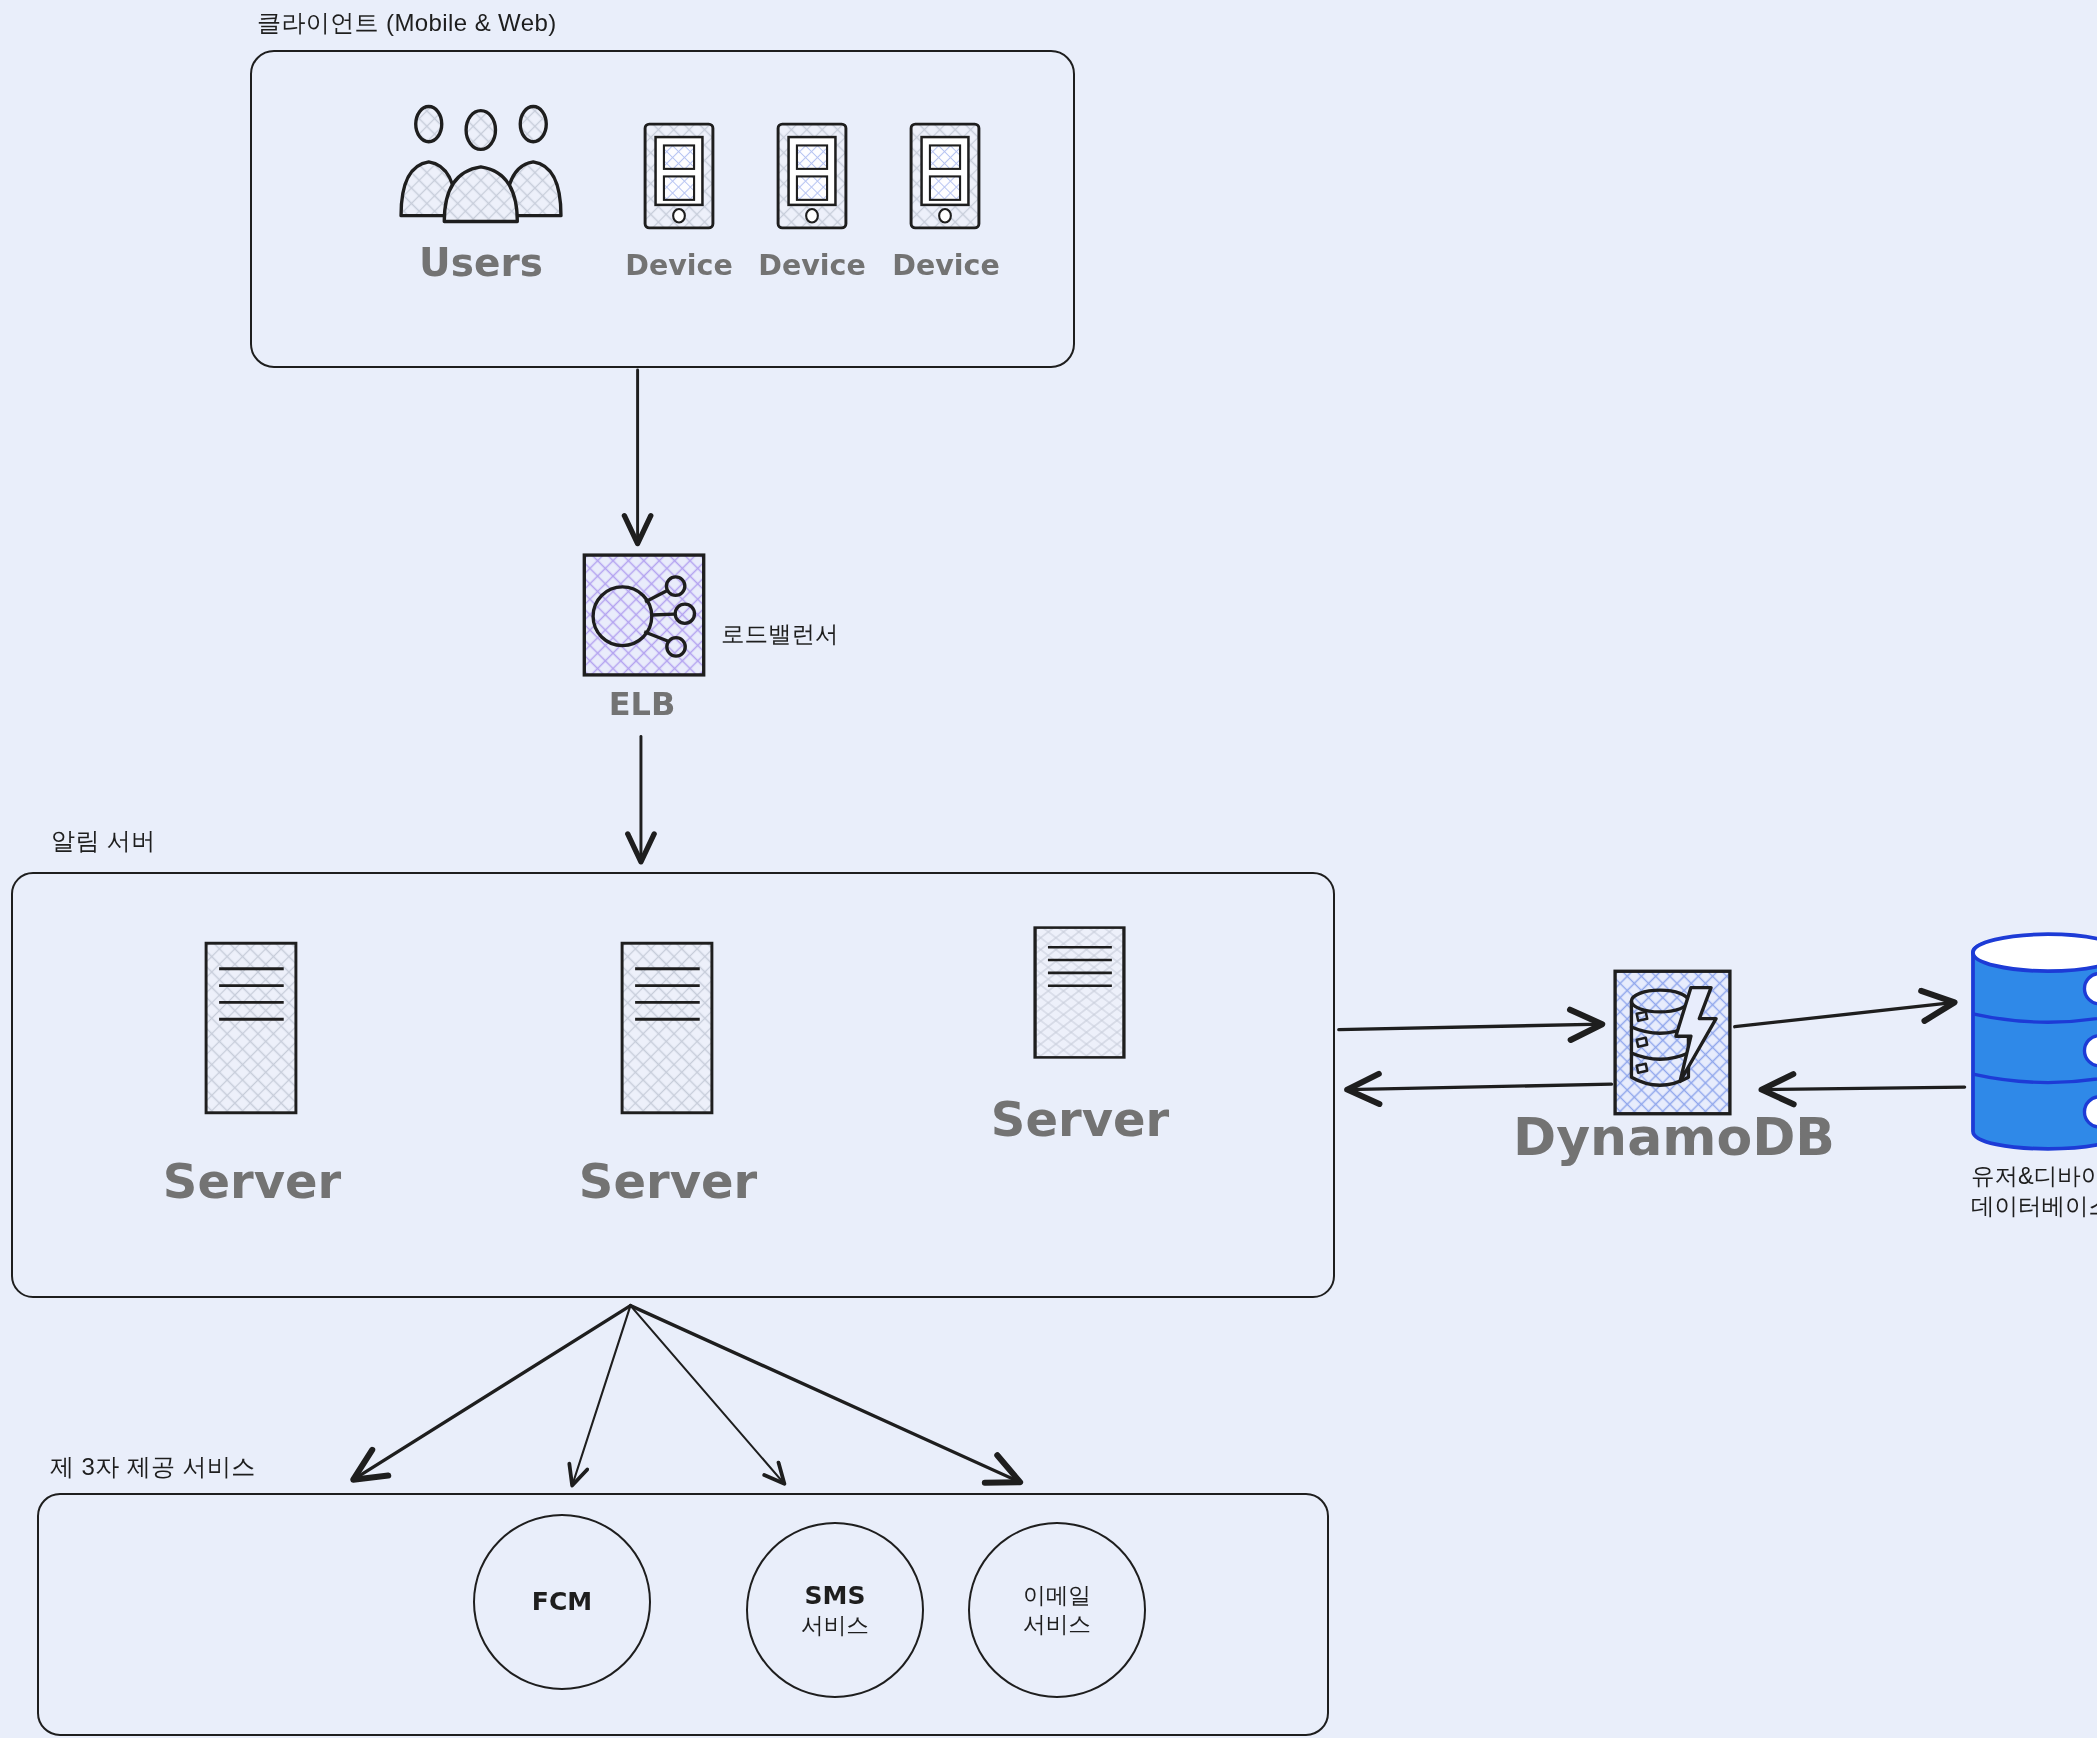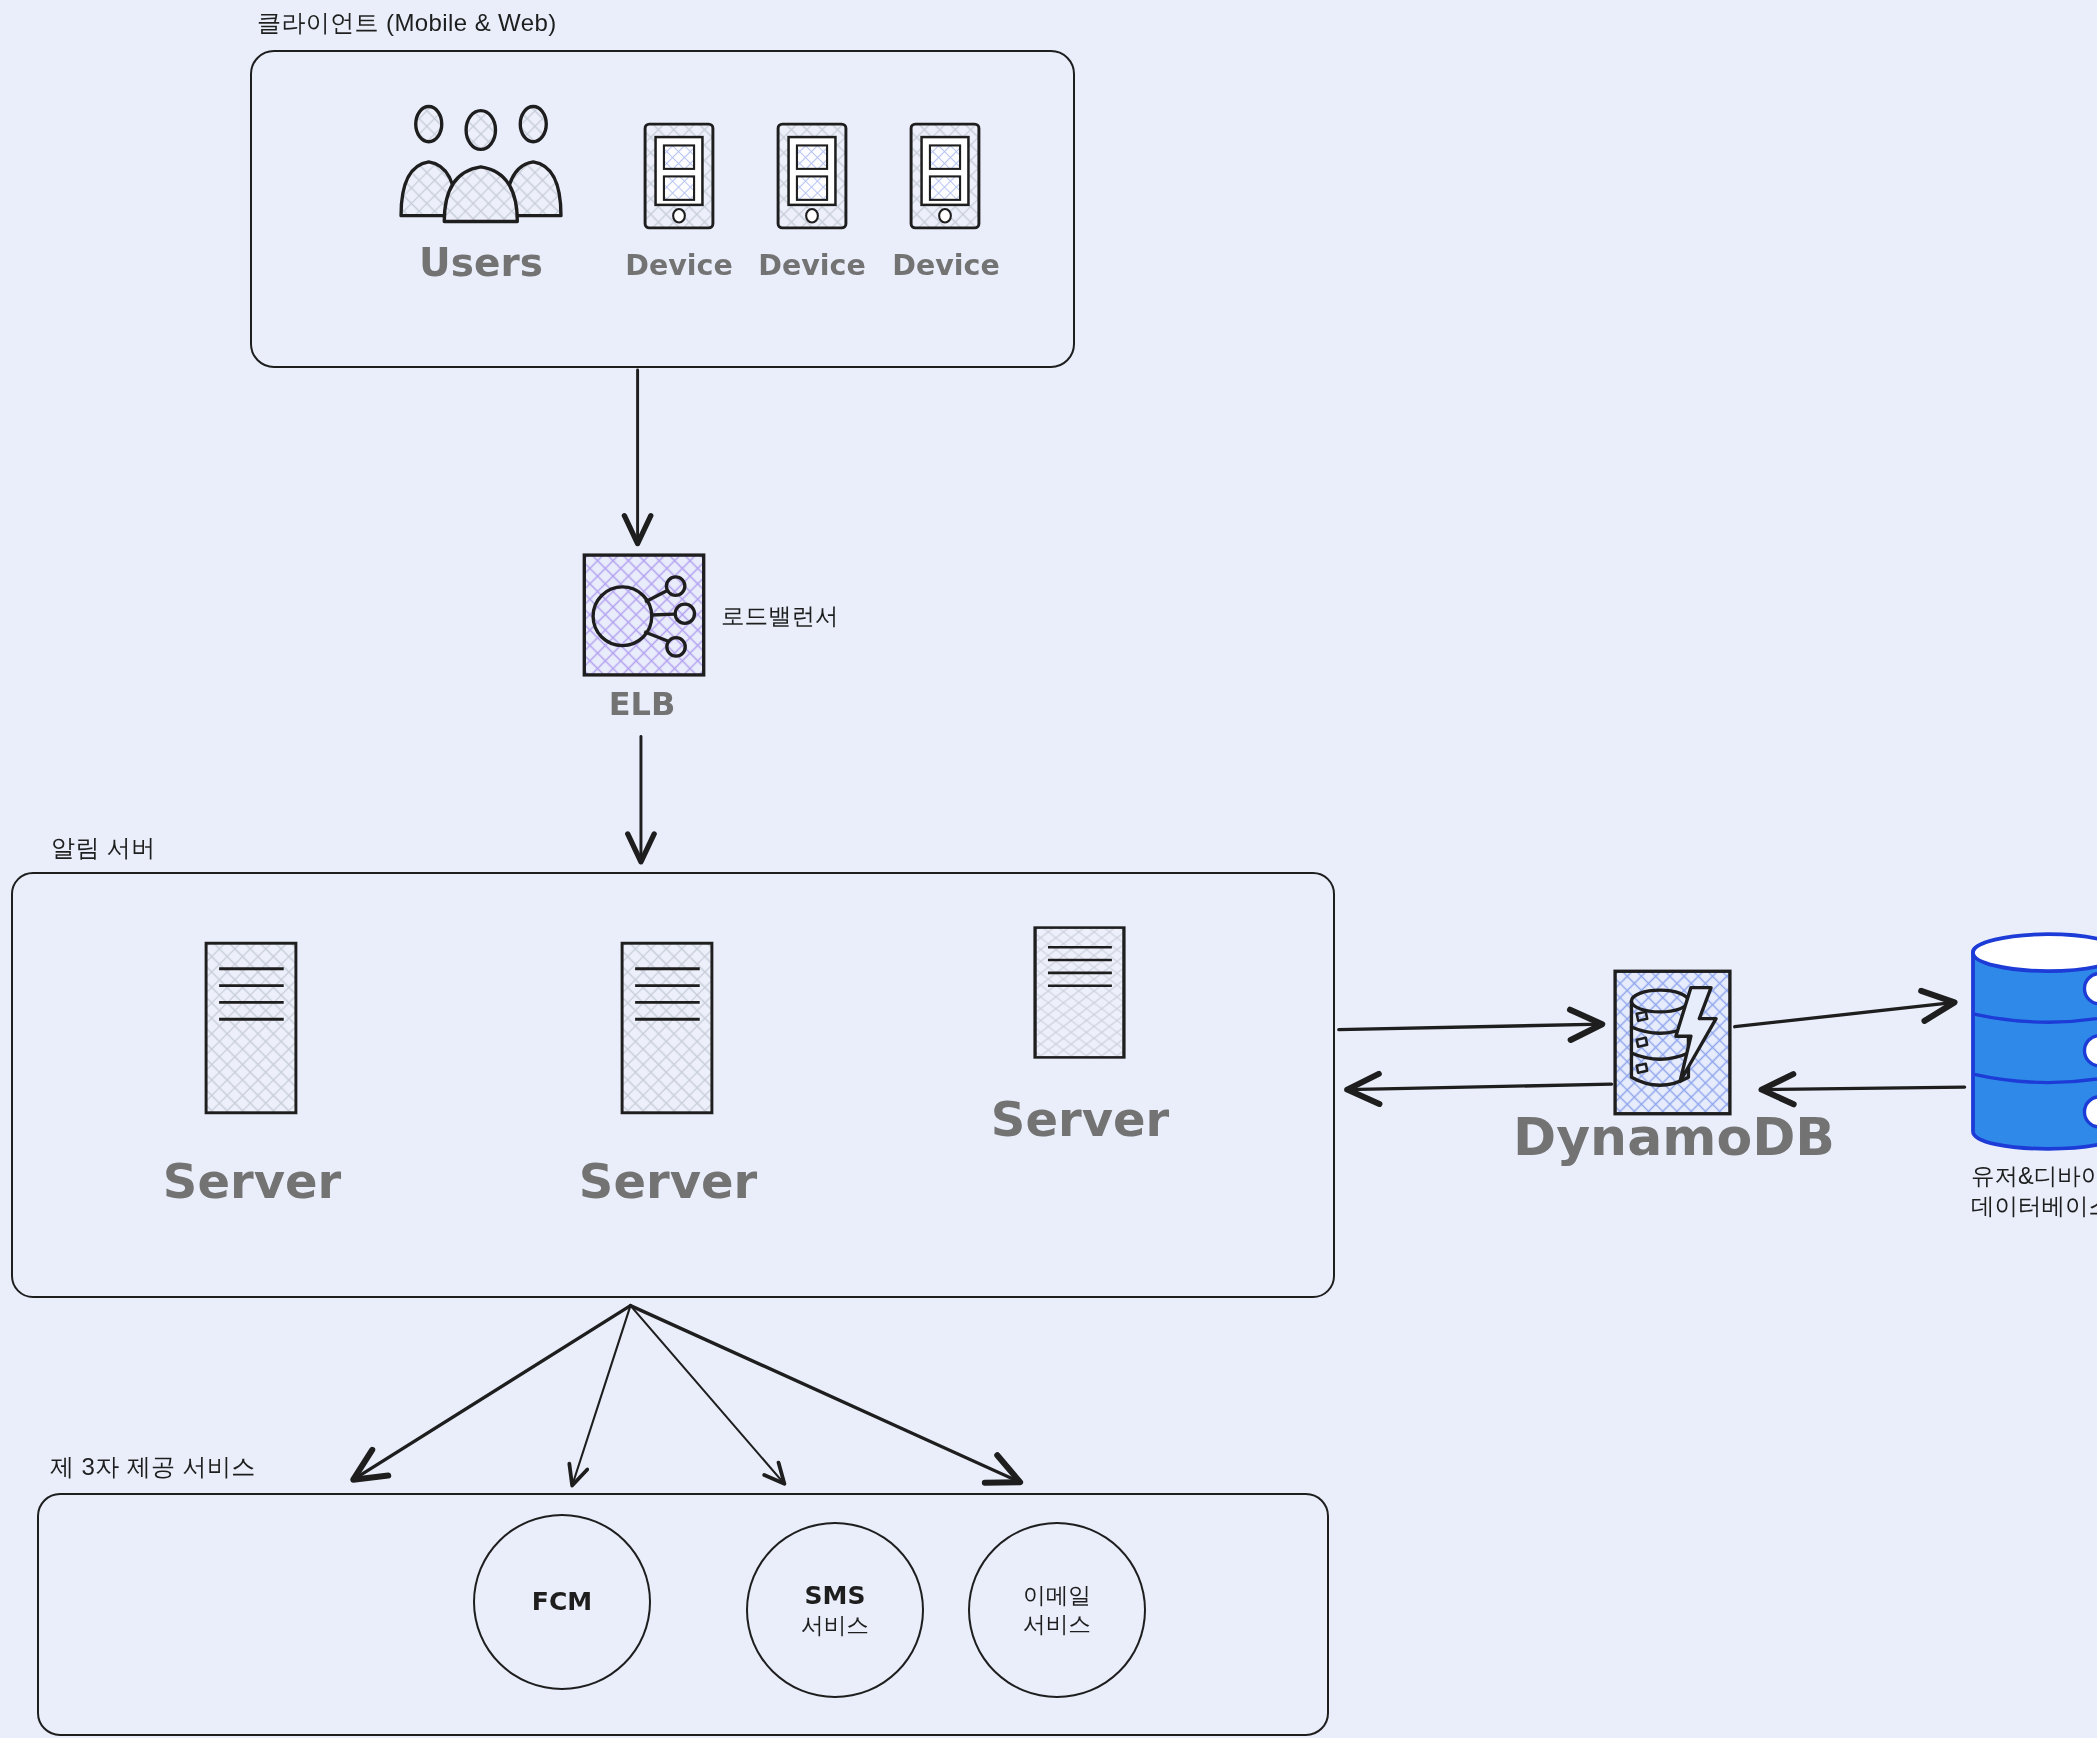--- a/index.html
+++ b/index.html
@@ -127,24 +127,24 @@
     <g stroke="#1e1e1e" stroke-width="8" fill="none">
       <circle cx="96" cy="151" r="70"></circle>
       <circle cx="223" cy="79" r="22"></circle>
       <circle cx="245" cy="145" r="23"></circle>
       <circle cx="224" cy="224" r="22"></circle>
       <line x1="150" y1="117" x2="202" y2="90"></line>
       <line x1="166" y1="148" x2="220" y2="146"></line>
       <line x1="148" y1="188" x2="204" y2="210"></line>
     </g>
   </svg>
-  <div class="klabel" style="left:721px;top:601px;">로드밸런서</div>
+  <div class="klabel" style="left:721px;top:619px;">로드밸런서</div>
   <div class="hand center" style="left:642px;top:685px;font-size:32px;">ELB</div>
 
-  <div class="gtitle" style="left:51px;top:825px;margin-top:7px;">알림 서버</div>
+  <div class="gtitle" style="left:51px;top:825px;">알림 서버</div>
   <div class="gbox" style="left:11px;top:872px;width:1324px;height:426px;border-radius:22px;"></div>
 
   <svg class="abs" style="left:204px;top:941px;" width="94" height="174" viewBox="0 0 224 414">
     <rect x="5" y="5" width="214" height="404" fill="url(#hatchGray)" stroke="#1e1e1e" stroke-width="7"></rect>
     <g stroke="#1e1e1e" stroke-width="7">
       <line x1="36" y1="66" x2="190" y2="66"></line>
       <line x1="36" y1="106" x2="190" y2="106"></line>
       <line x1="36" y1="146" x2="190" y2="146"></line>
       <line x1="36" y1="186" x2="190" y2="186"></line>
     </g>

